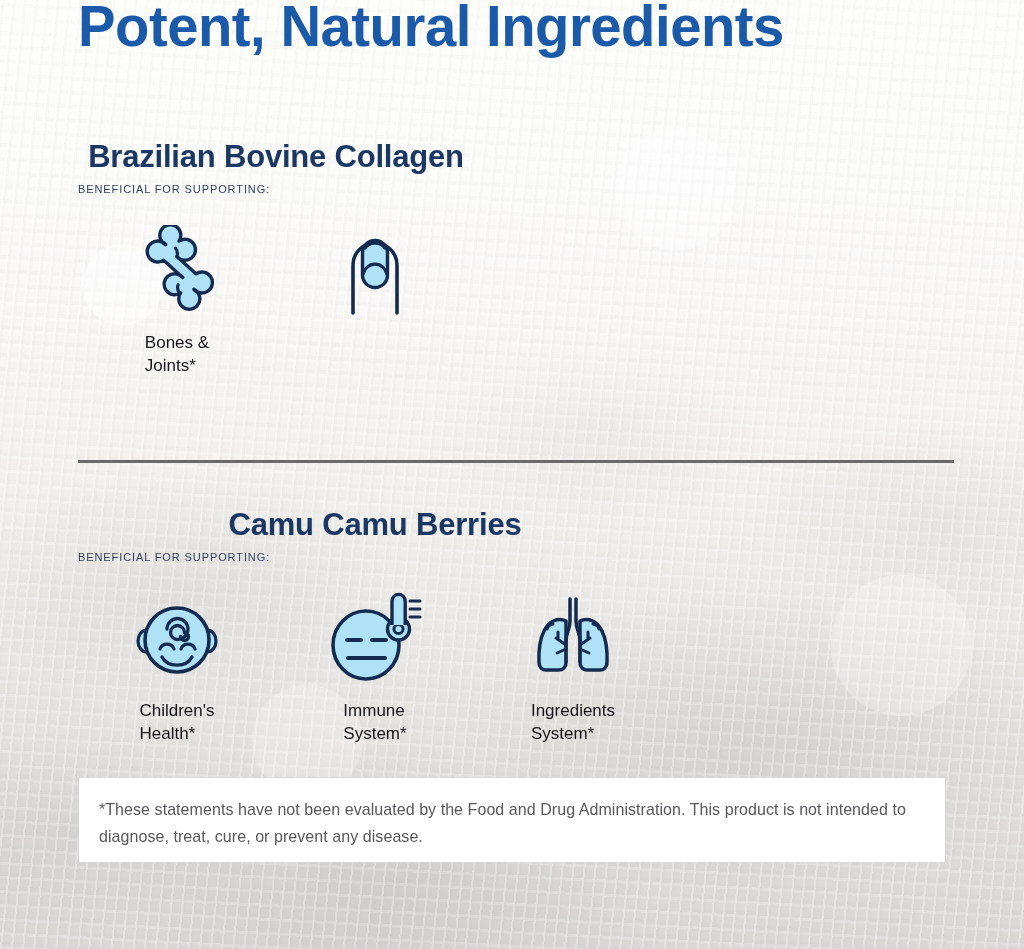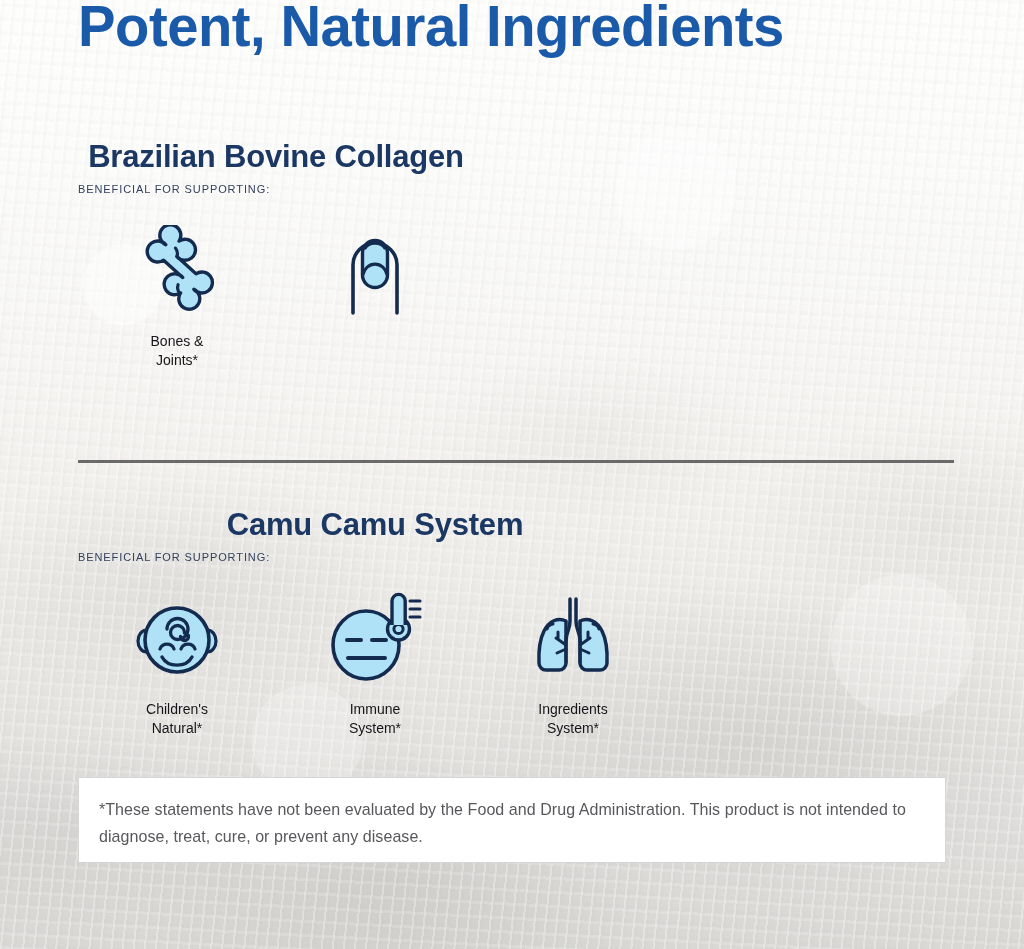--- a/index.html
+++ b/index.html
@@ -125,24 +125,24 @@
   }
   .benefit .icon-wrap {
     height: 96px;
     display: flex;
     align-items: center;
     justify-content: center;
   }
   .benefit .icon-wrap svg { display: block; }
   .benefit-label {
     margin-top: 13px;
-    text-align: center;
+    text-align: left;
     font-family: "Liberation Sans", sans-serif;
     font-weight: 400;
-    font-size: 14px;
+    font-size: 17px;
     line-height: 1.34;
     color: #16161a;
     white-space: pre-line;
   }
 
   
   .divider {
     position: absolute;
     left: 78px;
     top: 460px;
@@ -227,21 +227,21 @@
             </svg>
           </div>
         </div>
 
       </div>
     </div>
 
     <div class="divider"></div>
 
     <div class="section" id="section-1">
-      <div class="section-title">Camu Camu System</div>
+      <div class="section-title">Camu Camu Berries</div>
       <div class="section-sub">BENEFICIAL FOR SUPPORTING:</div>
 
       <div class="benefits">
 
         <div class="benefit">
           <div class="icon-wrap">
             <svg width="96" height="92" viewBox="0 0 96 92" aria-hidden="true">
 
               <ellipse cx="17.5" cy="48" rx="8.5" ry="11" fill="#b0e2f7" stroke="#142b50" stroke-width="3.2"></ellipse>
               <ellipse cx="78.5" cy="48" rx="8.5" ry="11" fill="#b0e2f7" stroke="#142b50" stroke-width="3.2"></ellipse>
@@ -253,21 +253,21 @@
                        a7 7 0 1 1 7 -7
                        a4 4 0 1 1 -4 4" fill="none" stroke="#142b50" stroke-width="3.3" stroke-linecap="round"></path>
 
               <path d="M31 56 a7.5 7.5 0 0 1 14 0" fill="none" stroke="#142b50" stroke-width="3.3" stroke-linecap="round"></path>
               <path d="M52 56 a7.5 7.5 0 0 1 14 0" fill="none" stroke="#142b50" stroke-width="3.3" stroke-linecap="round"></path>
 
               <path d="M33 64 a16.5 14 0 0 0 30 0" fill="none" stroke="#142b50" stroke-width="3.4" stroke-linecap="round"></path>
             </svg>
           </div>
           <div class="benefit-label">Children's
-Natural*</div>
+Health*</div>
         </div>
 
         <div class="benefit">
           <div class="icon-wrap">
             <svg width="100" height="102" viewBox="0 0 100 102" aria-hidden="true">
 
               <ellipse cx="41" cy="57" rx="33" ry="34" fill="#b0e2f7" stroke="#142b50" stroke-width="3.6"></ellipse>
 
               <line x1="22" y1="52" x2="36" y2="52" stroke="#142b50" stroke-width="4" stroke-linecap="round"></line>
               <line x1="47" y1="52" x2="61" y2="52" stroke="#142b50" stroke-width="4" stroke-linecap="round"></line>

